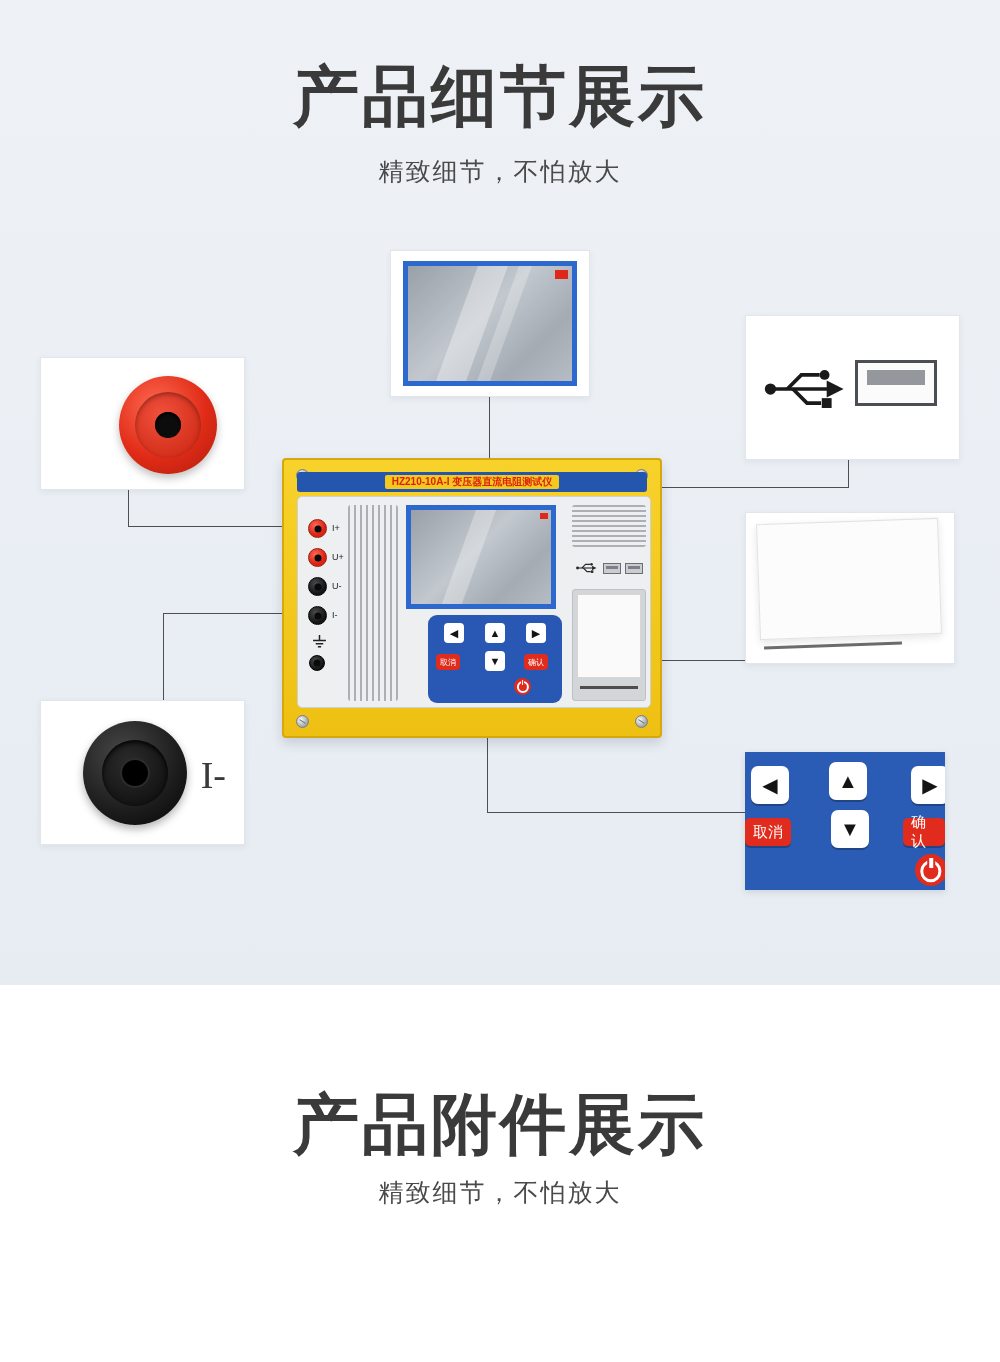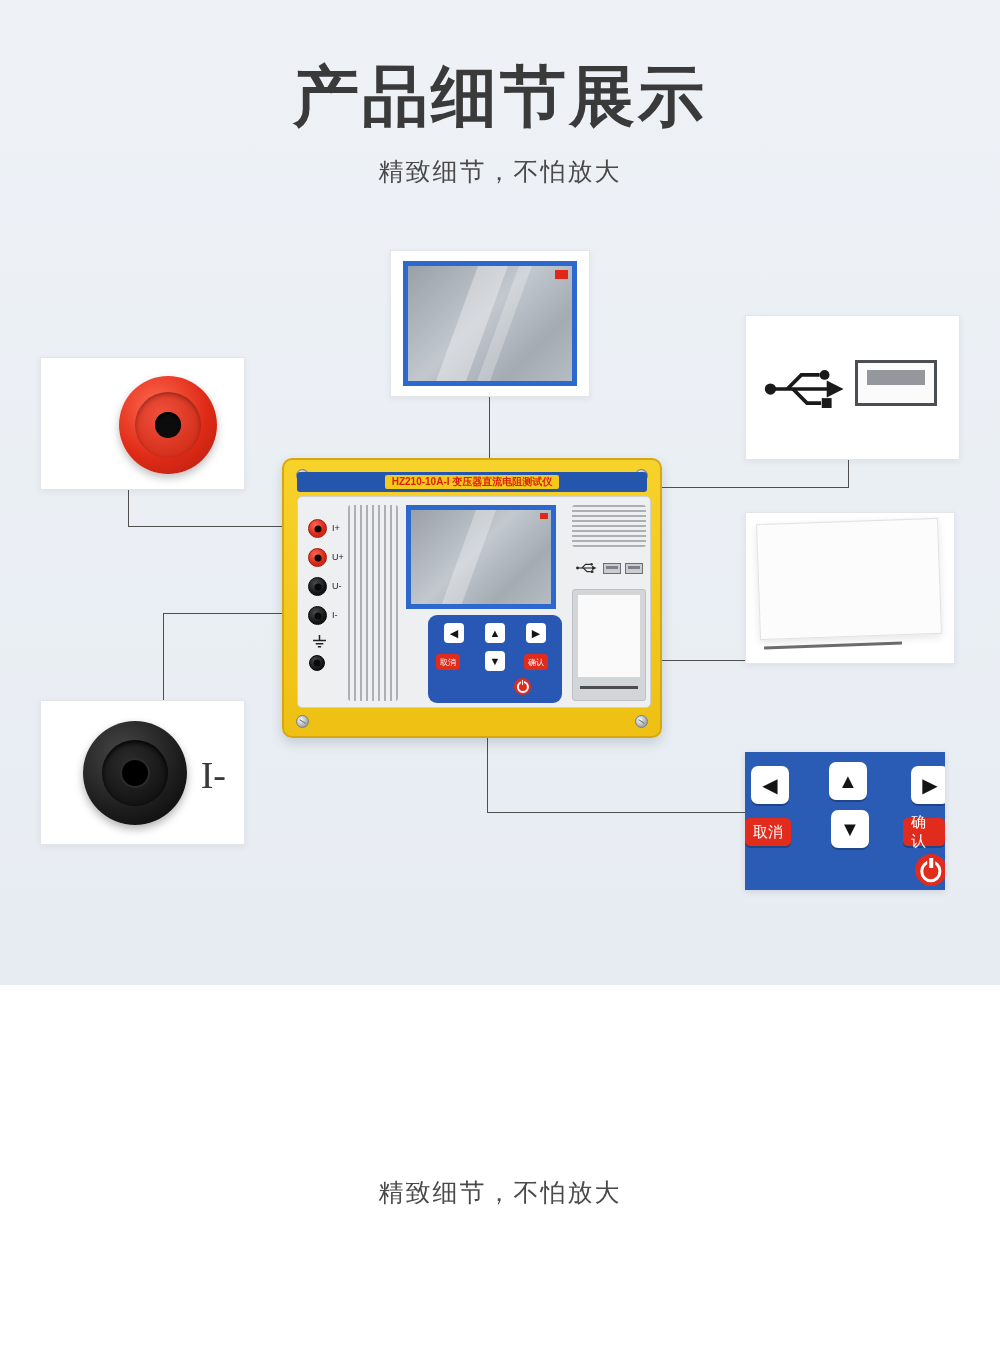--- a/index.html
+++ b/index.html
@@ -74,21 +74,21 @@
   
   .pwr { position:absolute; background:#e02b1d; border-radius:50%; }
   .pwr::before { content:''; position:absolute; left:50%; top:54%; transform:translate(-50%,-50%); border:3px solid #fff; border-radius:50%; width:48%; height:48%; }
   .pwr::after { content:''; position:absolute; left:50%; top:12%; transform:translateX(-50%); width:11%; height:32%; background:#fff; box-shadow:0 0 0 2px #e02b1d; }
   .pwr.big { left:170px; top:102px; width:32px; height:32px; }
   .pwr.small::before { border-width:2px; }
   .pwr.small::after { box-shadow:0 0 0 1px #e02b1d; }
 
   
   .device { position:absolute; left:282px; top:458px; width:380px; height:280px;
-    background:linear-gradient(#f7d22b,#eec013); border:2px solid #d6a80d; border-radius:10px; box-shadow:0 5px 12px rgba(40,50,70,.18); }
+    background:linear-gradient(#f7d22b,#eec013); border:2px solid #d6a80d; border-radius:4px; box-shadow:0 5px 12px rgba(40,50,70,.18); }
   .screw { position:absolute; width:13px; height:13px; border-radius:50%;
     background:radial-gradient(circle at 35% 35%, #fbfbfb, #999fa4 75%); border:1px solid #7a8084; }
   .screw::after { content:''; position:absolute; left:2px; right:2px; top:5px; height:1px; background:#676d71; transform:rotate(32deg); }
   .screw.tl { left:12px; top:9px; } .screw.tr { right:12px; top:9px; }
   .screw.bl { left:12px; bottom:8px; } .screw.br { right:12px; bottom:8px; }
 
   .device-header { position:absolute; left:13px; right:13px; top:12px; height:20px; background:#2456ae; border-radius:3px;
     display:flex; align-items:center; justify-content:center; }
   .model-plate { background:#f3c91d; color:#dd1d10; font-weight:700; font-size:10px; line-height:14px; padding:0 7px; border-radius:2px; white-space:nowrap; }
 
@@ -274,17 +274,18 @@
           <div class="dbtn" style="left:57px; top:36px;">▼</div>
           <div class="dpill" style="left:96px; top:39px;">确认</div>
           <div class="pwr small device-pwr"></div>
         </div>
       </div>
 
     </div>
   </section>
 
   <section class="accessories-section">
+    <h1 class="big-title">产品附件展示</h1>
     <p class="sub-title">精致细节，不怕放大</p>
 
   </section>
 
 </div>
 
 </body></html>

